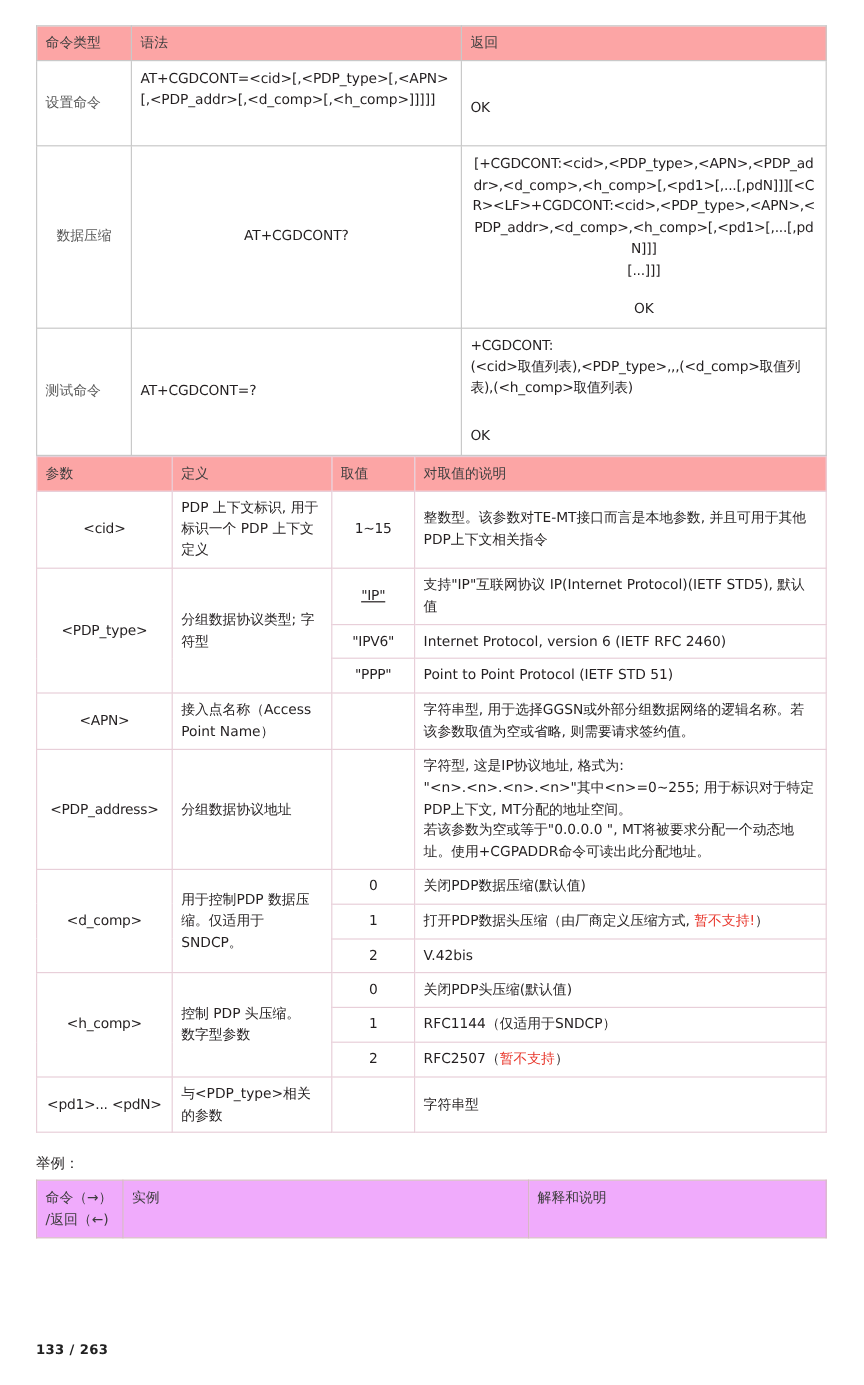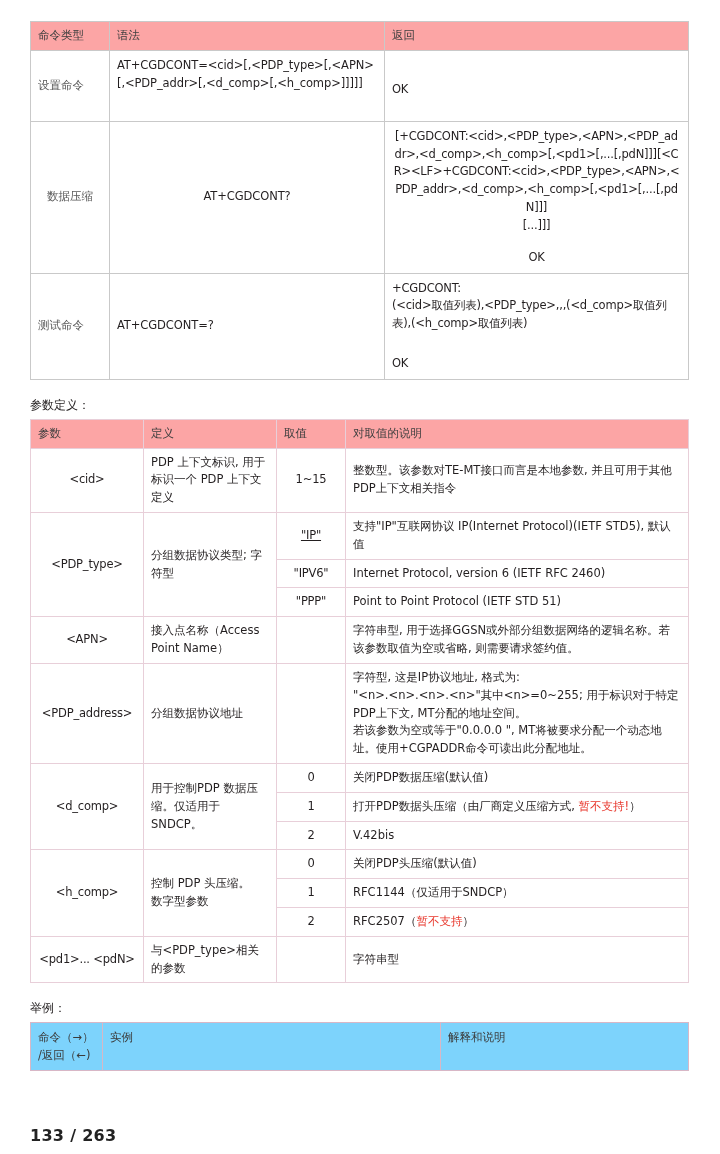--- a/index.html
+++ b/index.html
@@ -120,34 +120,34 @@
 
   
   .t-example {
     border: 1px solid #d8b7c6;
     margin-top: 4px;
   }
   .t-example td, .t-example th {
     border: 1px solid #d8b7c6;
   }
   .t-example thead th {
-    background: #7dd3fc;
+    background: #f0abfc;
     color: #3b3b3b;
     font-family: "DejaVu Sans", "Liberation Sans", sans-serif;
     font-size: 11.5px;
     line-height: 1.5;
     padding: 6px 7px;
   }
 
   
   .footer {
     position: absolute;
     left: 30px;
-    bottom: 30px;
-    font-size: 16px;
+    bottom: 44px;
+    font-size: 11px;
     font-weight: bold;
     color: #222;
     letter-spacing: 0.3px;
     font-family: "DejaVu Sans", "Liberation Sans", sans-serif;
   }
 </style>
 </head>
 <body>
 
 <div class="page">
@@ -189,21 +189,20 @@
         <td class="c-syntax cellmid">AT+CGDCONT=?</td>
         <td class="c-ret">
           <div class="ret-block">+CGDCONT:
 (&lt;cid&gt;取值列表),&lt;PDP_type&gt;,,,(&lt;d_comp&gt;取值列表),(&lt;h_comp&gt;取值列表)</div>
           <div class="ret-ok" style="margin-top:22px">OK</div>
         </td>
       </tr>
     </tbody>
   </table>
 
-  <div class="sec-label">参数定义：</div>
 
   <table class="t-param">
     <colgroup>
       <col style="width:113px">
       <col style="width:133px">
       <col style="width:69px">
       <col style="width:343px">
     </colgroup>
     <thead>
       <tr>

